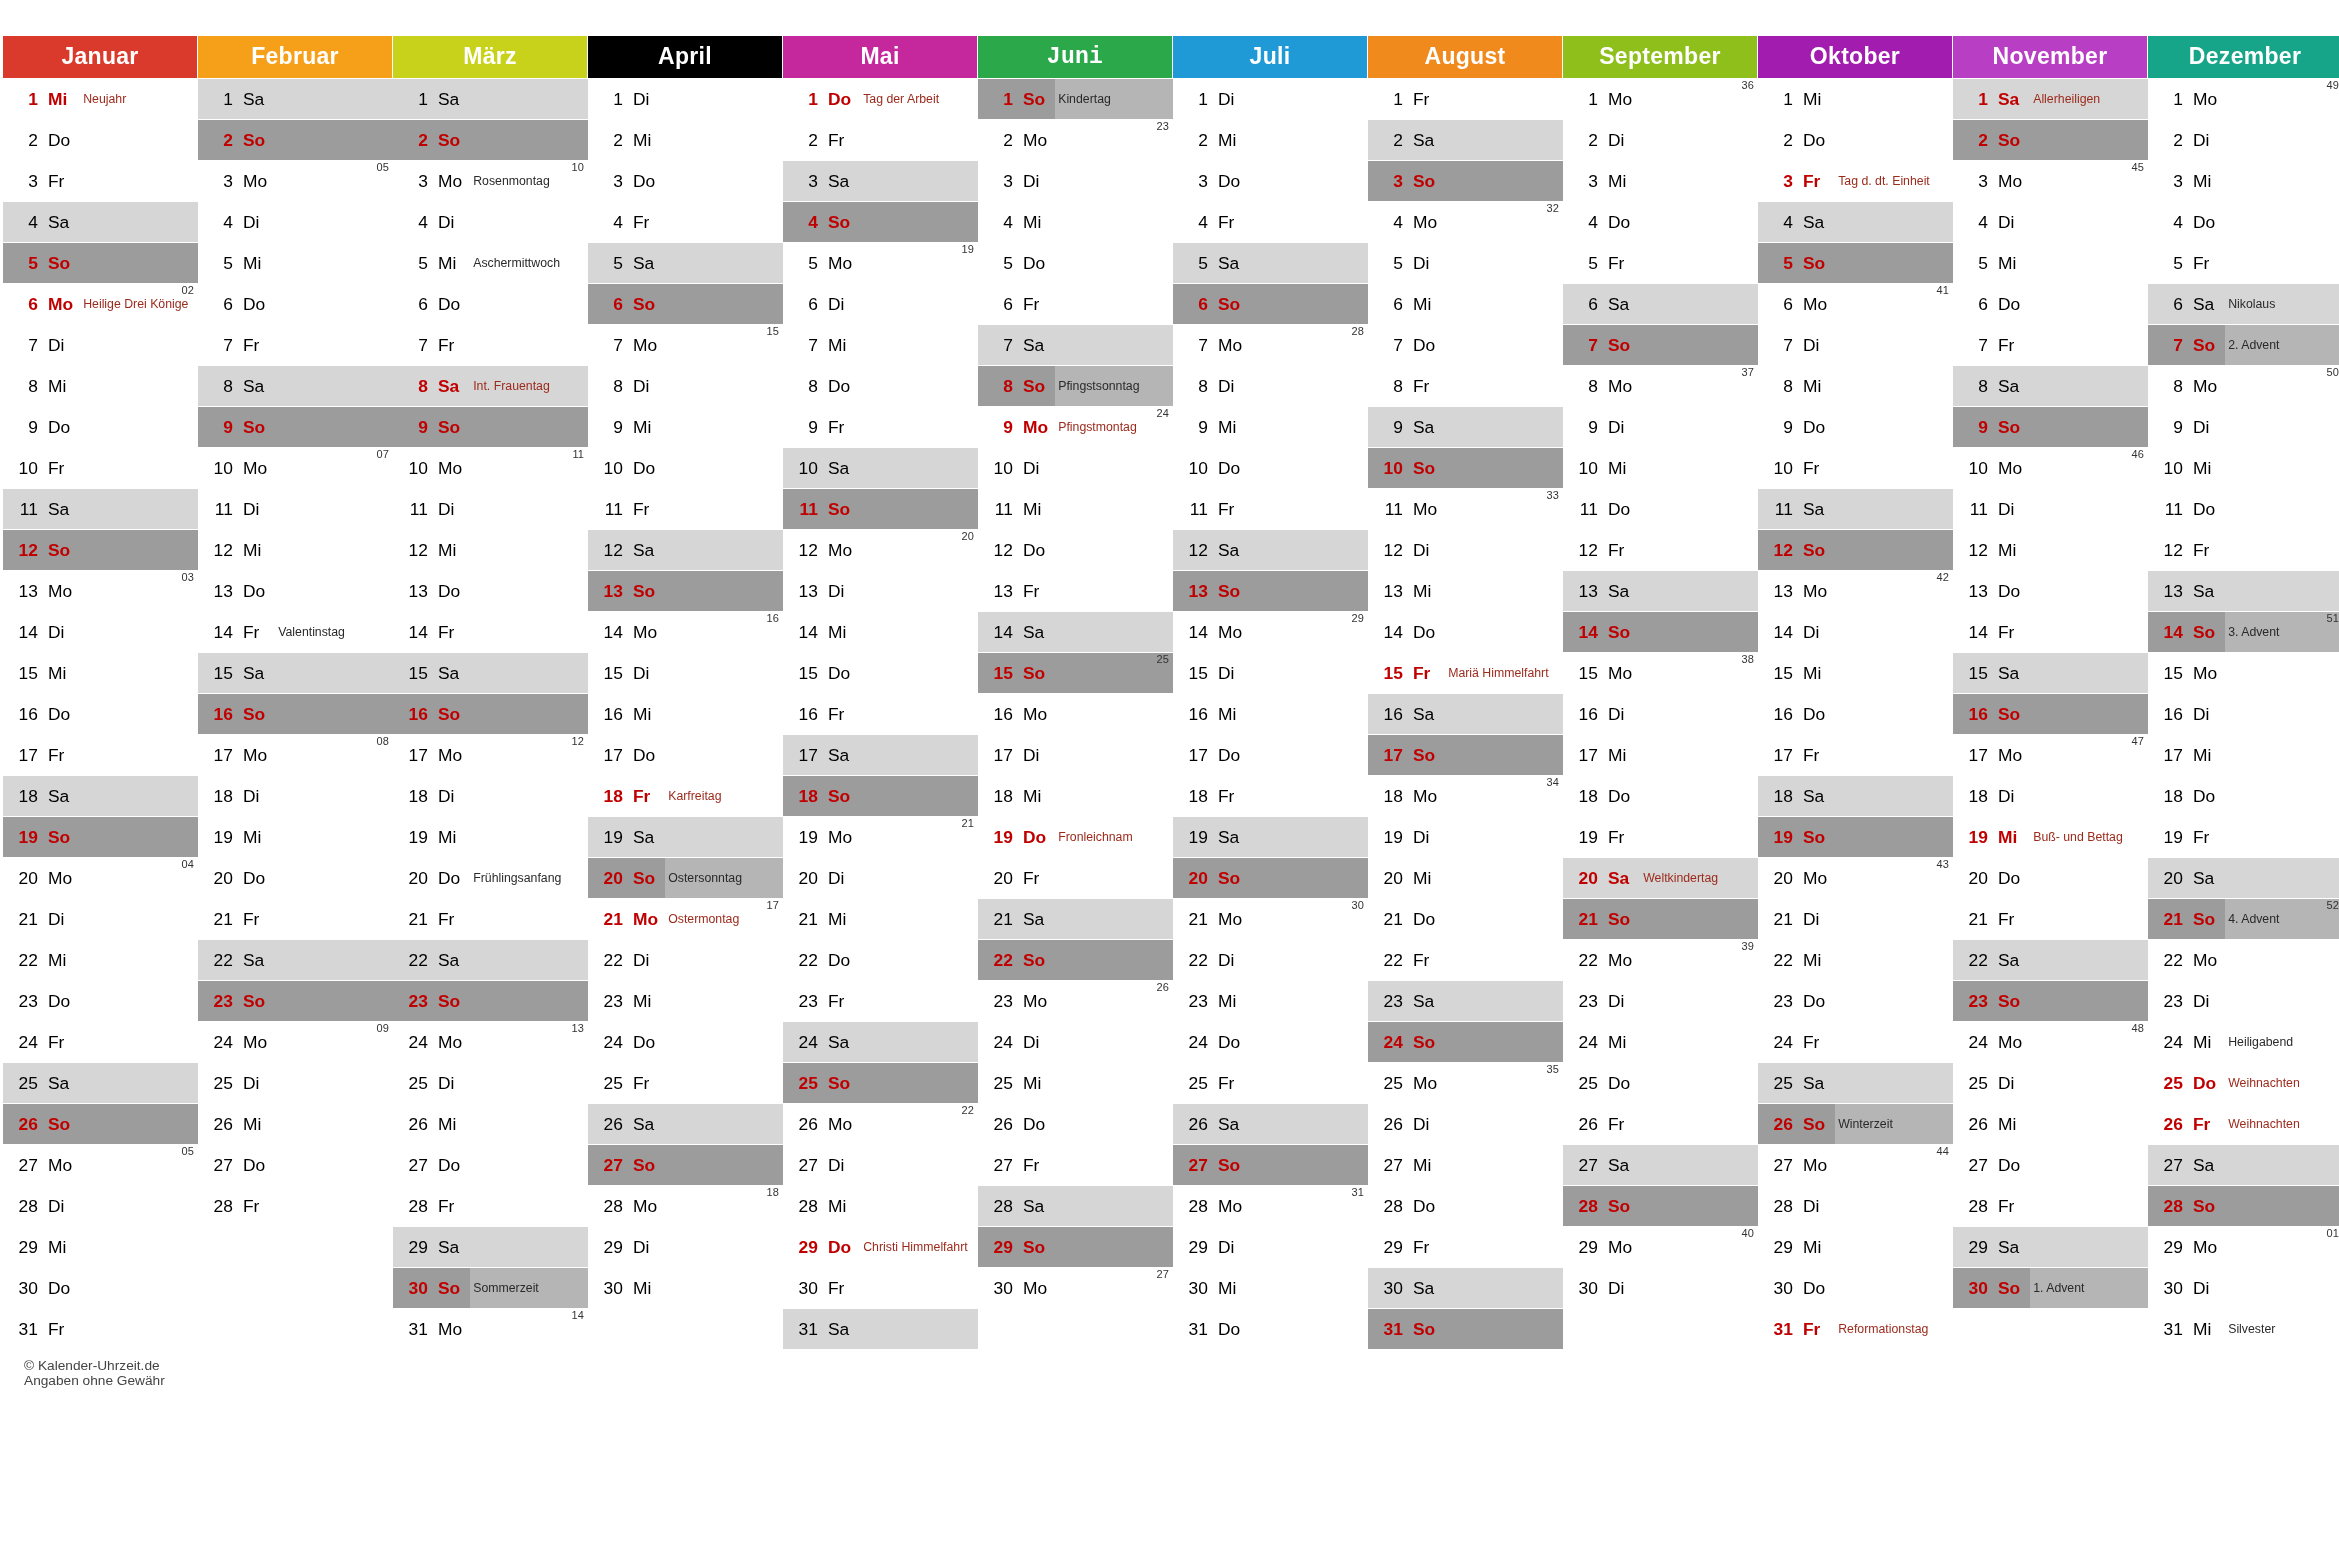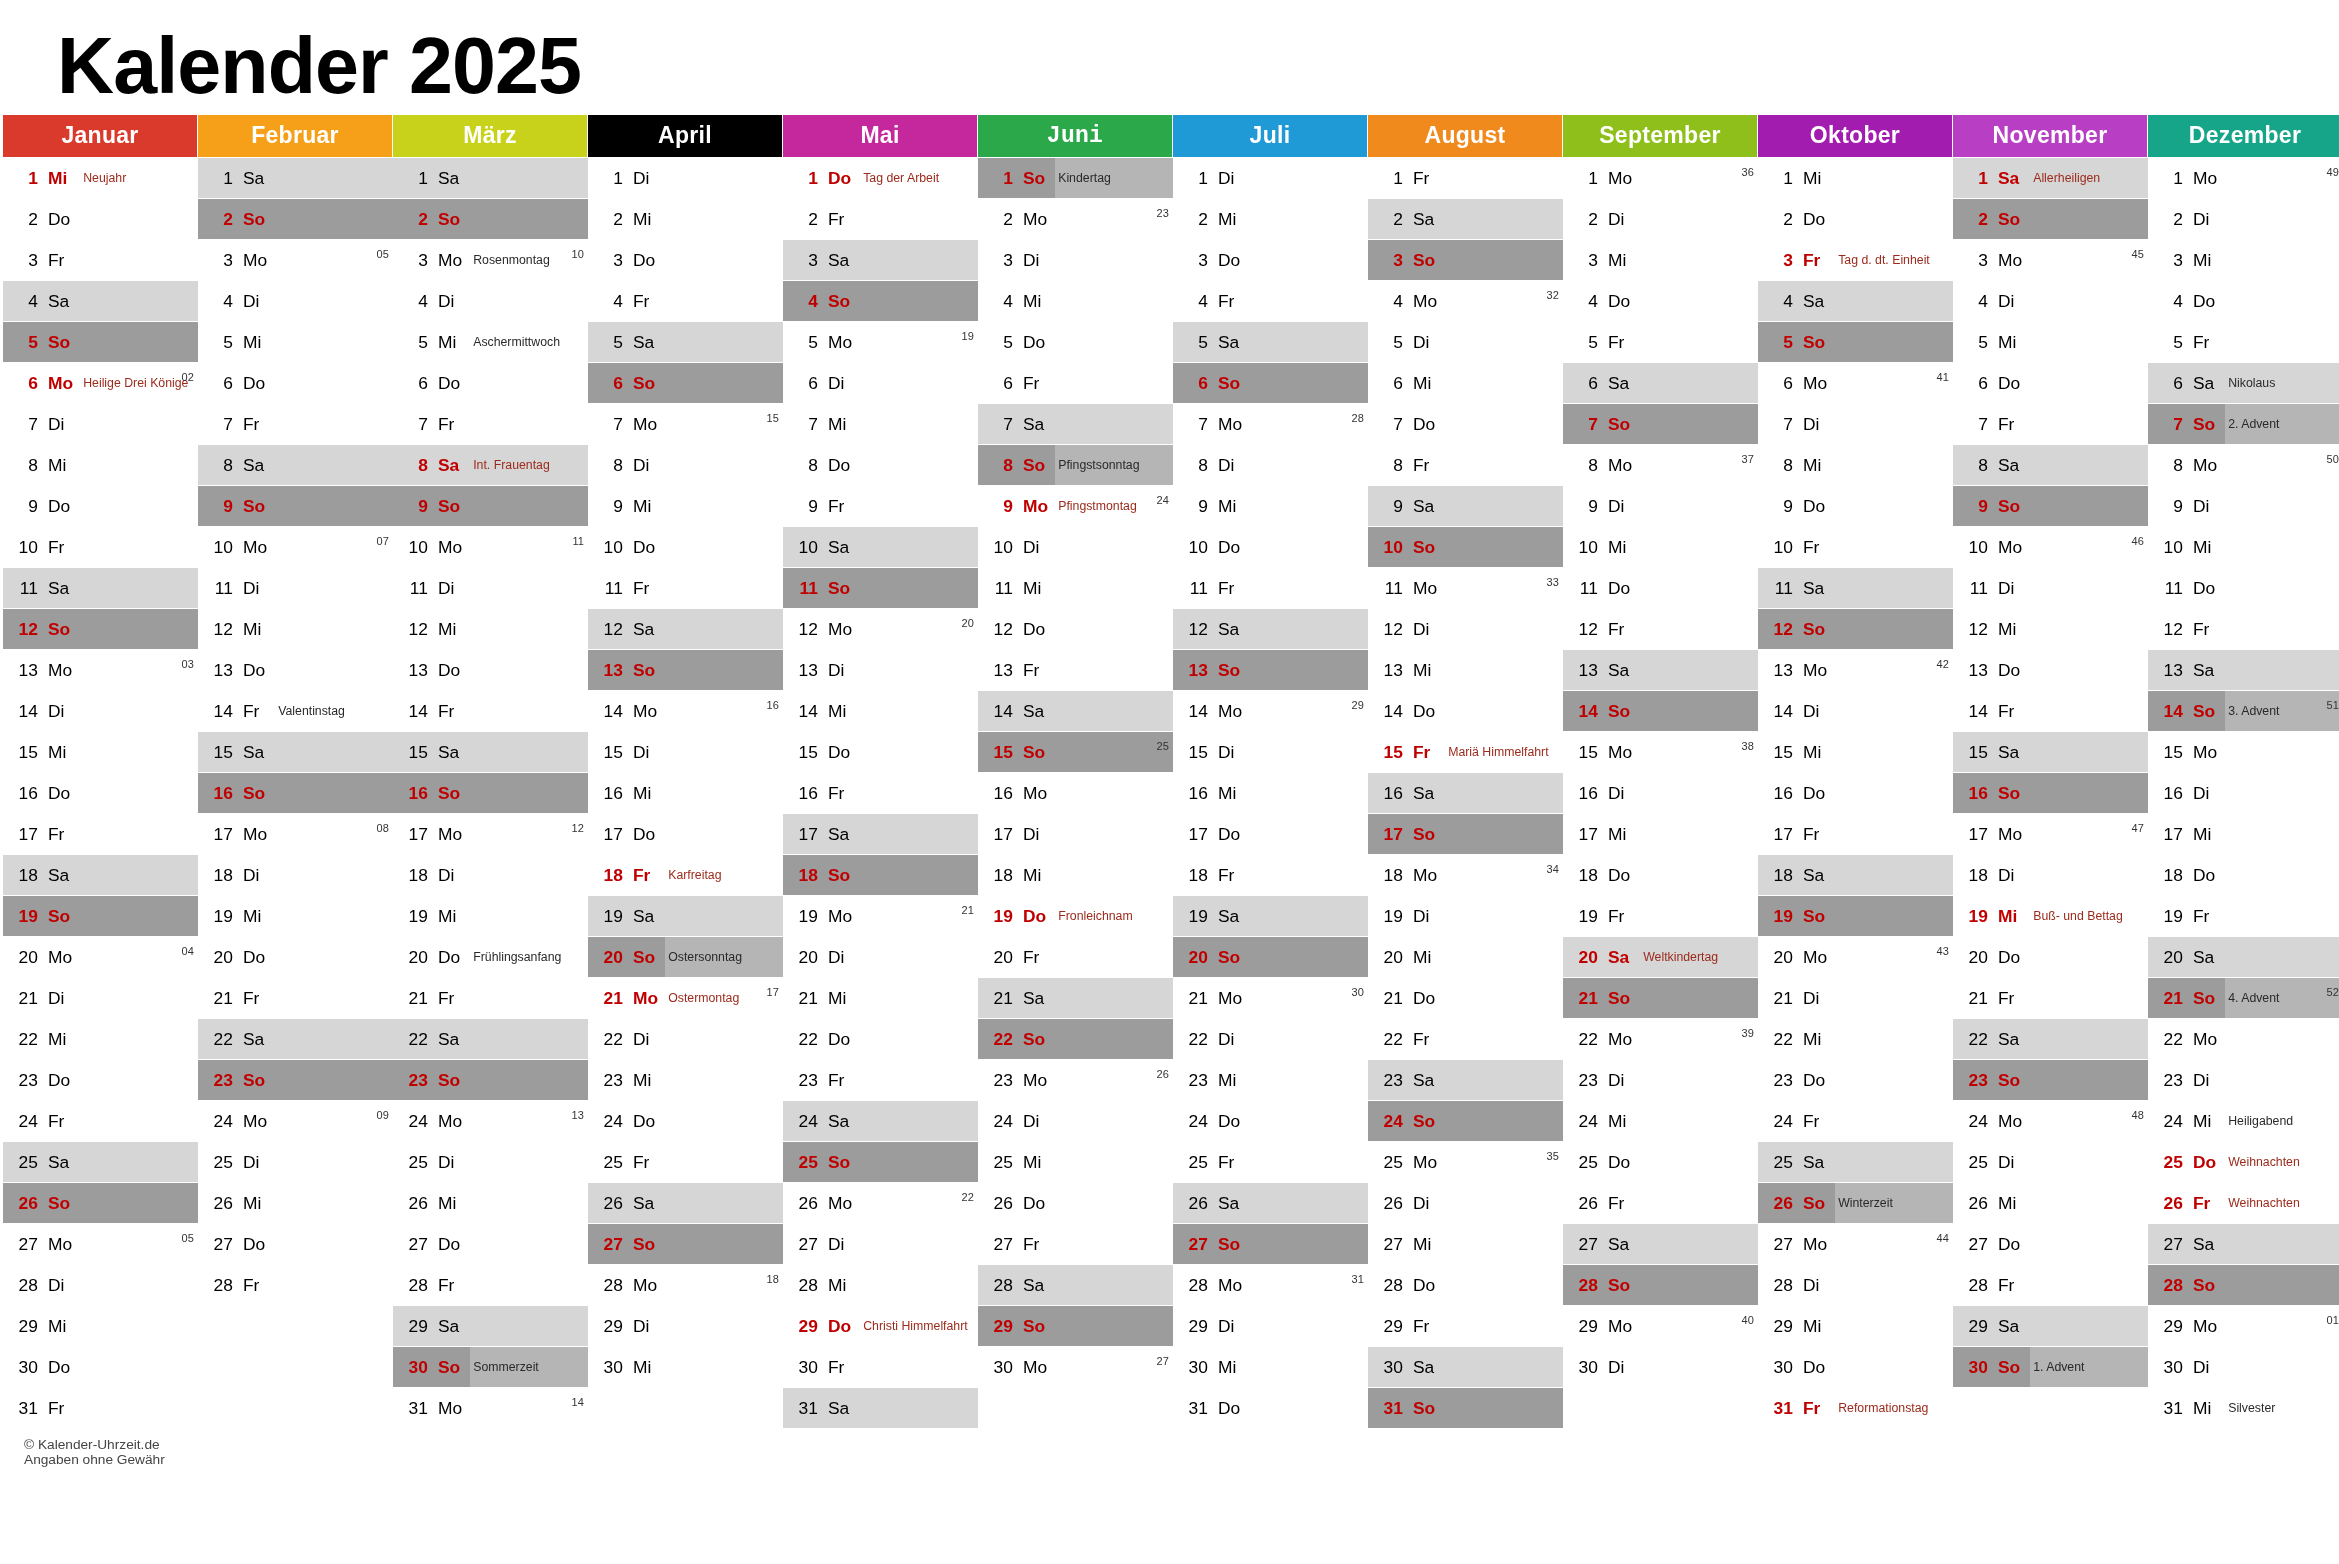--- a/index.html
+++ b/index.html
@@ -17,39 +17,38 @@
   table.cal{border-collapse:collapse;width:2299px;table-layout:fixed;}
   table.cal th{height:40px;font-size:23px;font-weight:bold;color:#ffffff;text-align:center;border:0.9px solid #ffffff;letter-spacing:0.3px;}
   table.cal td{padding:0;border:0;vertical-align:top;}
   .mcell{width:192px;}
 
   .daycell{height:41px;position:relative;border-bottom:0.9px solid #ffffff;box-sizing:border-box;display:flex;align-items:stretch;}
   .dnum{width:40px;text-align:right;padding-right:4.6px;font-size:17.4px;line-height:41px;box-sizing:border-box;}
   .dwd{width:37px;text-align:left;padding-left:5.5px;font-size:17.4px;line-height:41px;box-sizing:border-box;}
   .dnote{flex:1;font-size:12.3px;line-height:41px;padding-left:3.7px;color:#9c2a1c;overflow:hidden;white-space:nowrap;box-sizing:border-box;}
   .dnote.blk{color:#2a2a2a;}
-  .wk{position:absolute;right:3.7px;top:8px;font-size:11px;color:#333;}
+  .wk{position:absolute;right:3.7px;top:0;font-size:11px;color:#333;}
 
   
   .sat{background:#d6d6d6;}
   .sun{background:#9c9c9c;}
   .plain{background:#ffffff;}
   .sunnote{background:#b5b5b5;}
   .red{color:#c00000;font-weight:bold;}
   .empty{height:41px;border-bottom:0.9px solid #ffffff;background:#ffffff;}
 
   .footer{display:flex;justify-content:space-between;padding:5.5px 27.4px 0 24px;font-size:13.7px;color:#444;box-sizing:border-box;flex-direction:column;}
 </style>
 </head>
 <body>
 
 <div class="page">
 
   <div class="header">
-    <div class="title">Kalender 2025</div>
   </div>
 
   <div class="cal-wrap">
     <table class="cal">
       <thead>
           <tr id="month-head">
             <th class="mcell" style="background: rgb(217, 58, 43);">Januar</th>
             <th class="mcell" style="background: rgb(246, 160, 26);">Februar</th>
             <th class="mcell" style="background: rgb(201, 210, 26);">März</th>
             <th class="mcell" style="background: #000000;">April</th>

